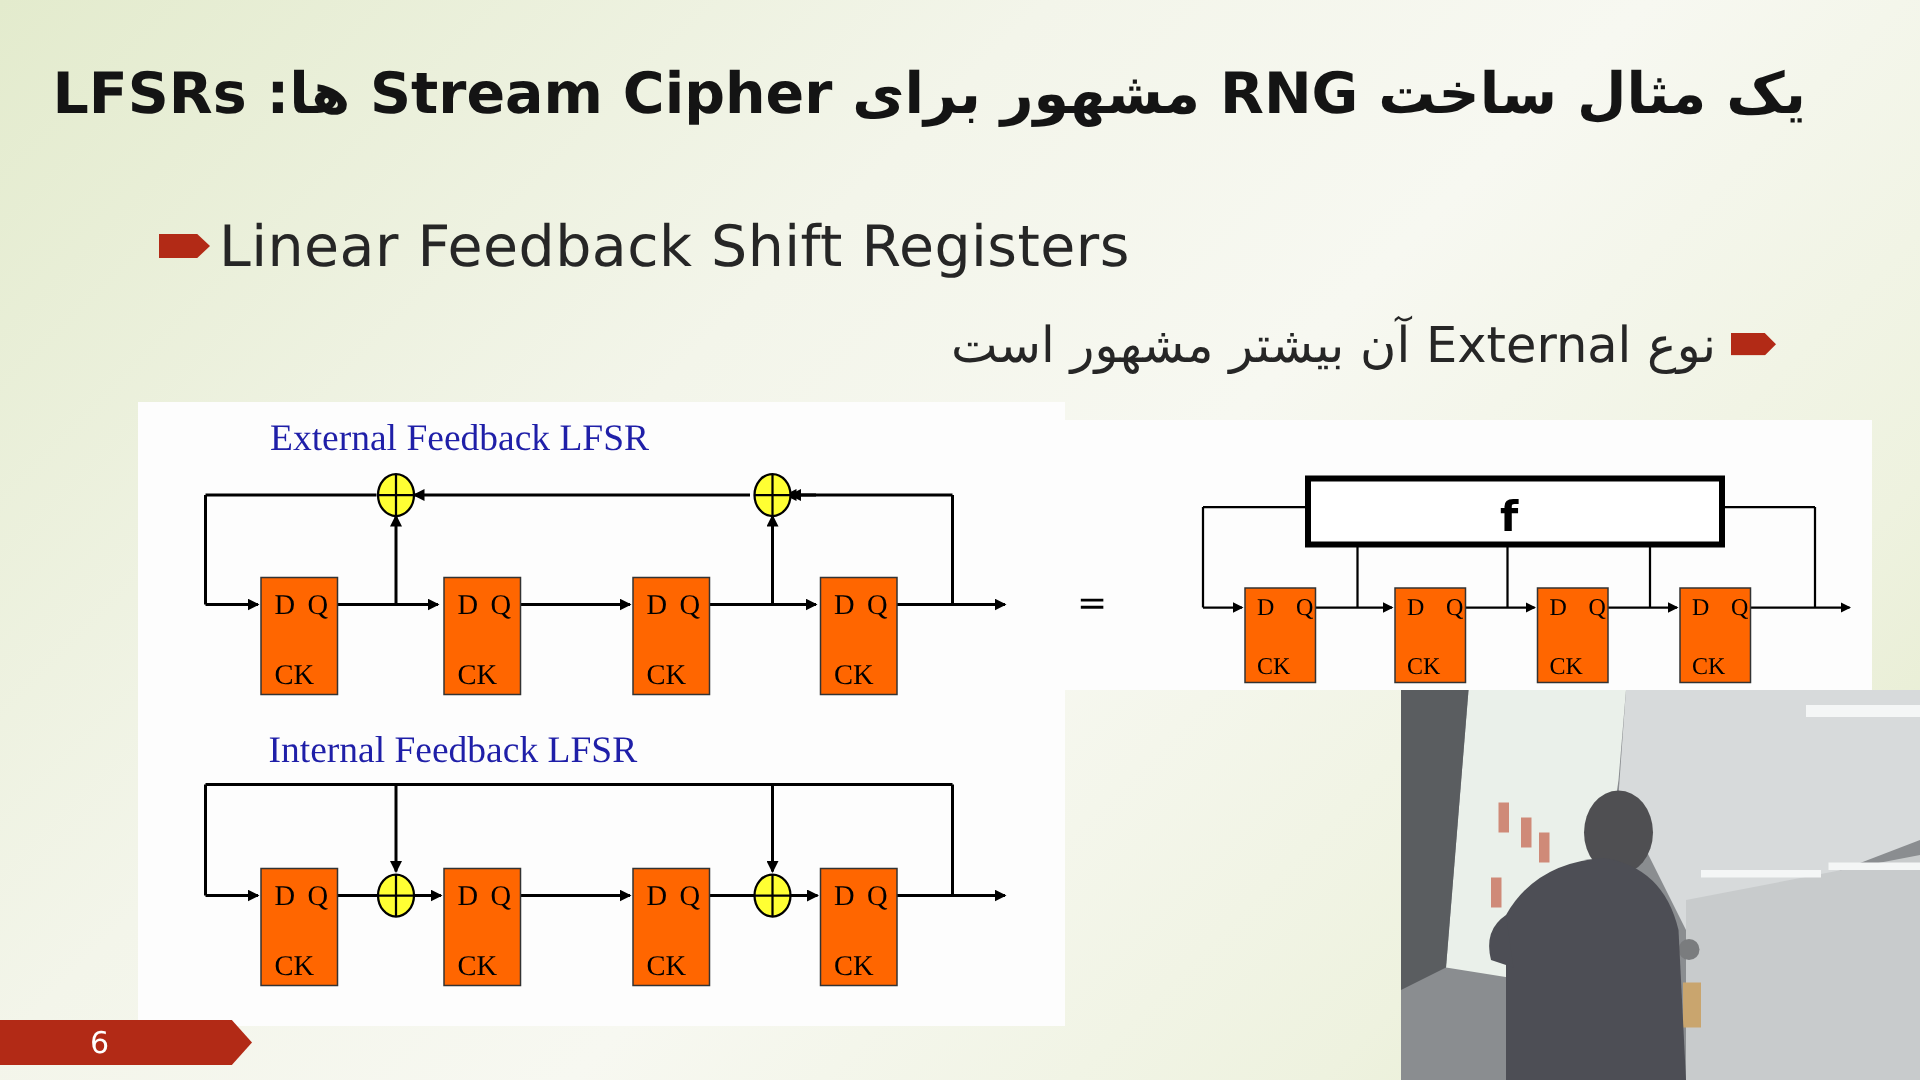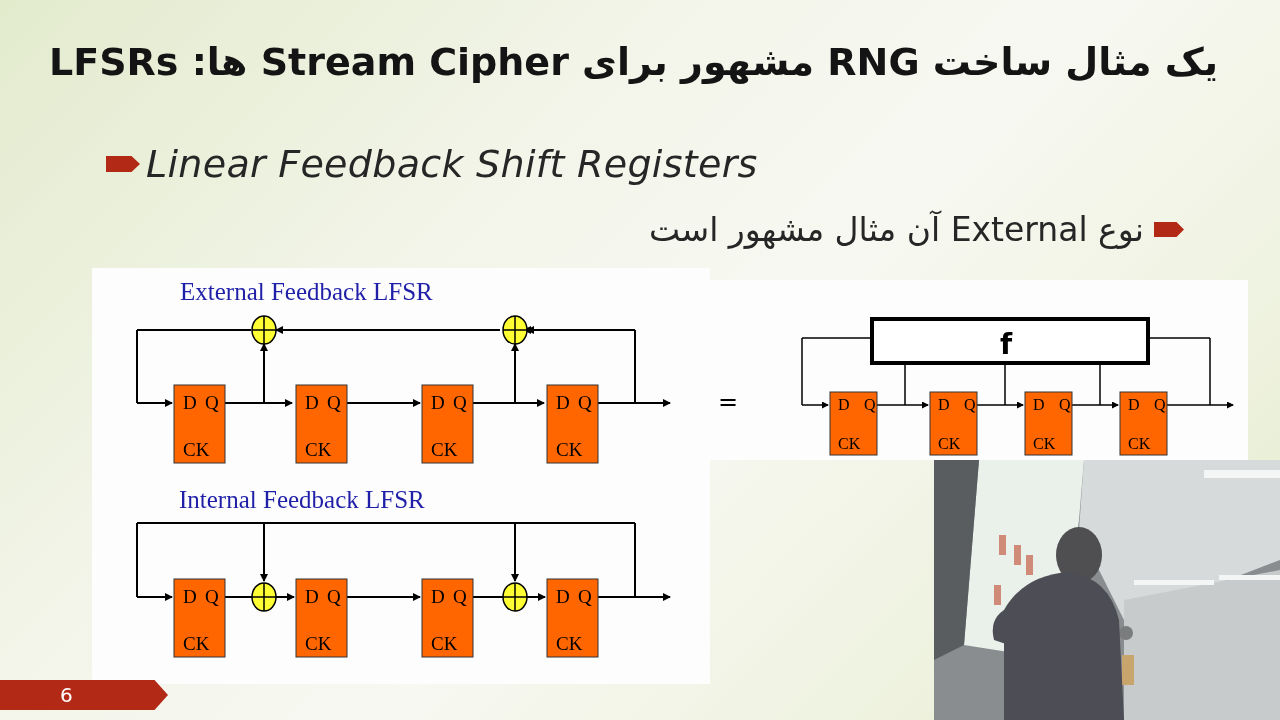--- a/index.html
+++ b/index.html
@@ -2,29 +2,29 @@
 <html><head>
 <meta charset="utf-8">
 <style>
   html, body { margin:0; padding:0; }
   body {
     width:1280px; height:720px; overflow:hidden; position:relative;
     background: linear-gradient(135deg, #e3ebcd 0%, #f3f5ea 35%, #f7f8f1 55%, #eef2df 80%, #e2e9c9 100%);
     font-family: "DejaVu Sans", sans-serif;
   }
   .title {
-    position:absolute; top:32px; right:62px; left:100px;
+    position:absolute; top:32px; right:76px; left:100px;
     text-align:right; direction:rtl;
     font-family:"DejaVu Sans", sans-serif; font-weight:bold;
     font-size:38px; color:#141414; line-height:60px; white-space:nowrap;
   }
   .bullet1 {
     position:absolute; top:142px; left:106px;
     font-family:"DejaVu Sans", sans-serif; font-size:38px; color:#262626;
-    font-weight:normal; display:flex; align-items:center; gap:6px; letter-spacing:0.3px;font-style:italic;
+    font-weight:normal; display:flex; align-items:center; gap:6px; letter-spacing:0.3px;
   }
   .arrow-bullet {
     display:inline-block; width:34px; height:16px; background:#b22a16;
     clip-path: polygon(0 0, 75% 0, 100% 50%, 75% 100%, 0 100%);
   }
   .bullet2 {
     position:absolute; top:210px; right:96px;
     direction:rtl; font-family:"DejaVu Sans", sans-serif; font-size:33px; color:#262626;
     display:flex; align-items:center; gap:10px; white-space:nowrap;
   }
@@ -53,21 +53,21 @@
 
 <div class="title">یک مثال ساخت RNG مشهور برای Stream Cipher ها: LFSRs</div>
 
 <div class="bullet1">
   <span class="arrow-bullet"></span>
   <span>Linear Feedback Shift Registers</span>
 </div>
 
 <div class="bullet2">
   <span class="arrow-bullet" style="clip-path: polygon(0 0, 75% 0, 100% 50%, 75% 100%, 0 100%);"></span>
-  <span>نوع External آن مثال مشهور است</span>
+  <span>نوع External آن بیشتر مشهور است</span>
 </div>
 
 <div class="diag-panel">
   <svg width="618" height="416" viewBox="0 0 618 416">
     <defs>
       <marker id="ah" markerWidth="8" markerHeight="8" refX="7" refY="4" orient="auto" markerUnits="userSpaceOnUse">
         <path d="M0,0 L8,4 L0,8 z" fill="#000"></path>
       </marker>
     </defs>
 

